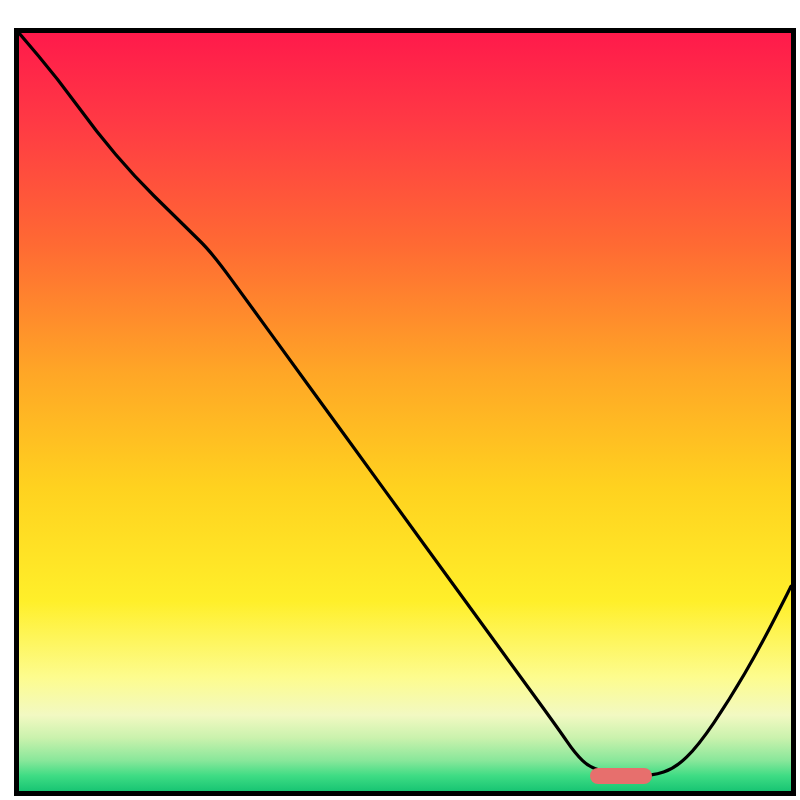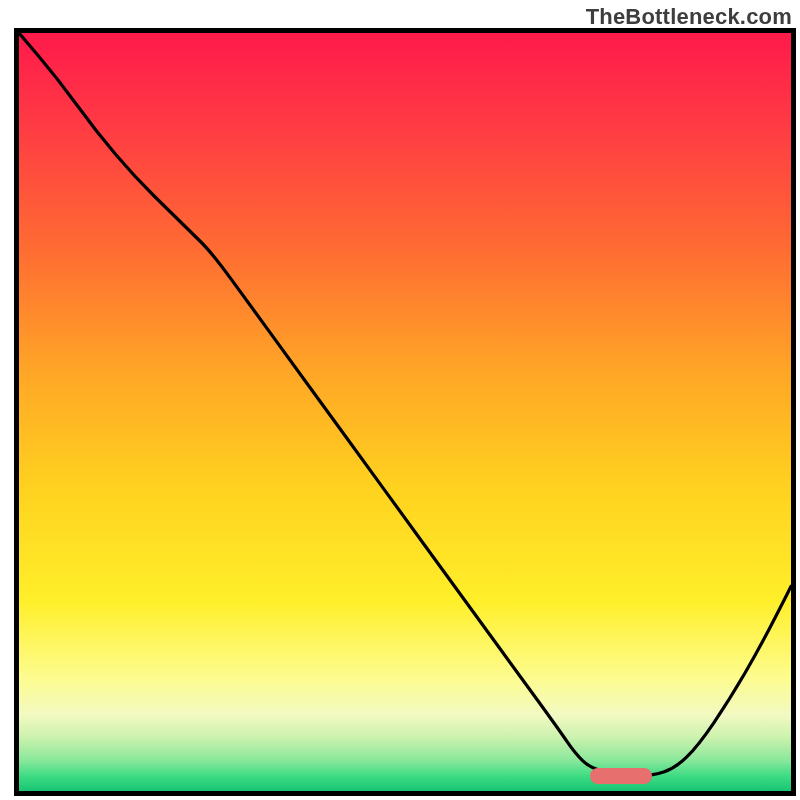--- a/index.html
+++ b/index.html
@@ -47,21 +47,20 @@
     position: absolute;
     background: #e76f6d;
     border-radius: 9px;
     height: 17px;
   }
 </style>
 </head>
 <body>
 <div class="root">
 
-  <div class="watermark">TheBottleneck.com</div>
 
   <div class="plot-box">
     <svg class="gradient" viewBox="0 0 772 758" preserveAspectRatio="none">
       <defs>
         <linearGradient id="bg" x1="0" y1="0" x2="0" y2="1">
             <stop offset="0%" stop-color="#ff1a4b"></stop>
             <stop offset="12%" stop-color="#ff3a44"></stop>
             <stop offset="28%" stop-color="#ff6a33"></stop>
             <stop offset="45%" stop-color="#ffa726"></stop>
             <stop offset="60%" stop-color="#ffd21f"></stop>

